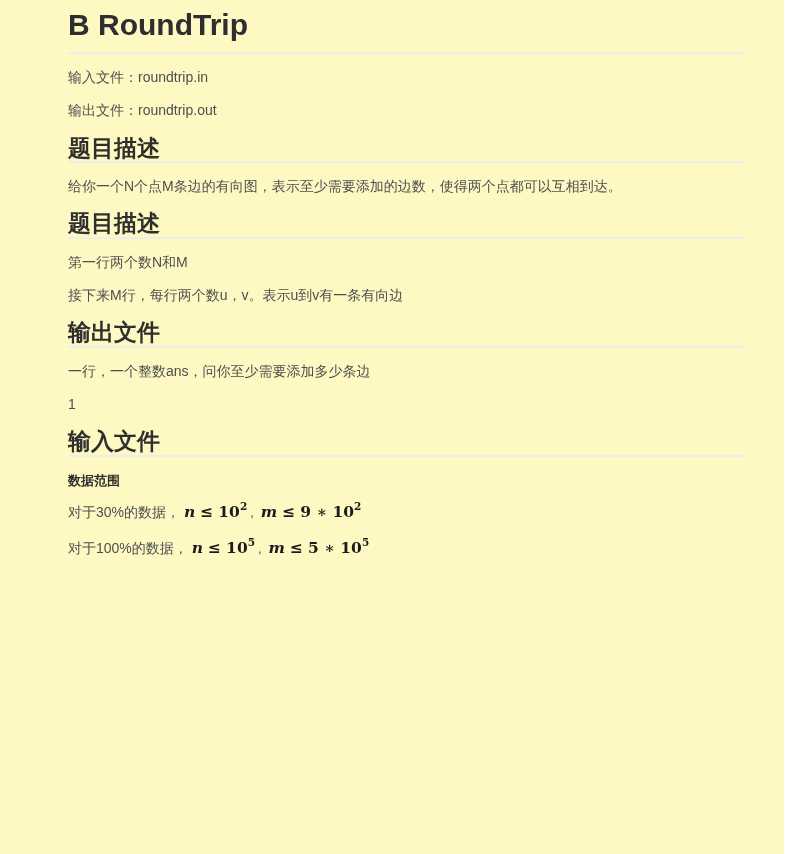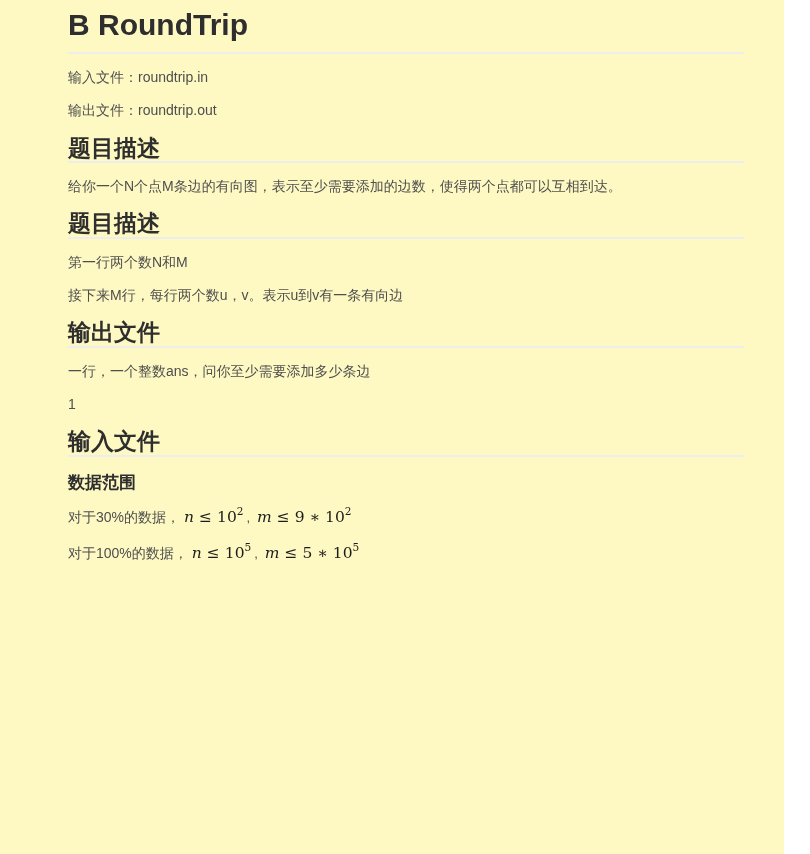--- a/index.html
+++ b/index.html
@@ -31,35 +31,35 @@
   }
   h2.sec {
     font-size: 23px;
     line-height: 1.15;
     font-weight: 700;
     color: #2e2e2e;
     margin: 14px 0 13px 0;
     border-bottom: 2px solid #ededed;
   }
   h3.sec3 {
-    font-size: 17px;
+    font-size: 13px;
     line-height: 1.2;
     font-weight: 700;
     color: #2e2e2e;
     margin: 16px 0 10px 0;
   }
   p.line {
     font-size: 14px;
     line-height: 1.45;
     color: #4e4e4e;
     margin: 13px 0;
   }
   .math {
     font-family: "DejaVu Serif", "Liberation Serif", serif;
-    font-weight: 400;
+    font-weight: 700;
     color: #1c1c1c;
     font-size: 15.5px;
     white-space: nowrap;
   }
   .math .mvar { font-style: italic; }
   .math .mrel { padding: 0 5px; }
   .math .msup {
     font-size: 10.5px;
     position: relative;
     top: -1px;

